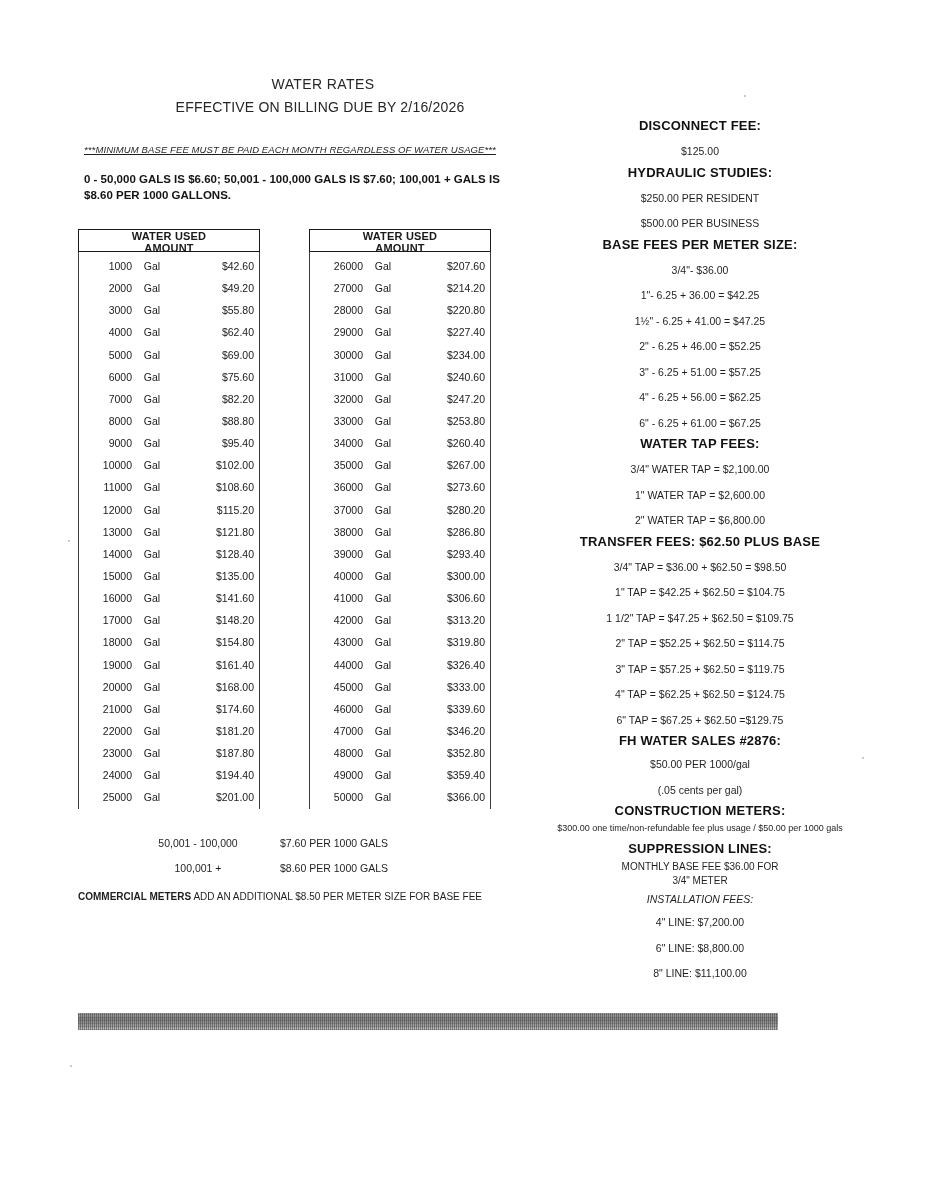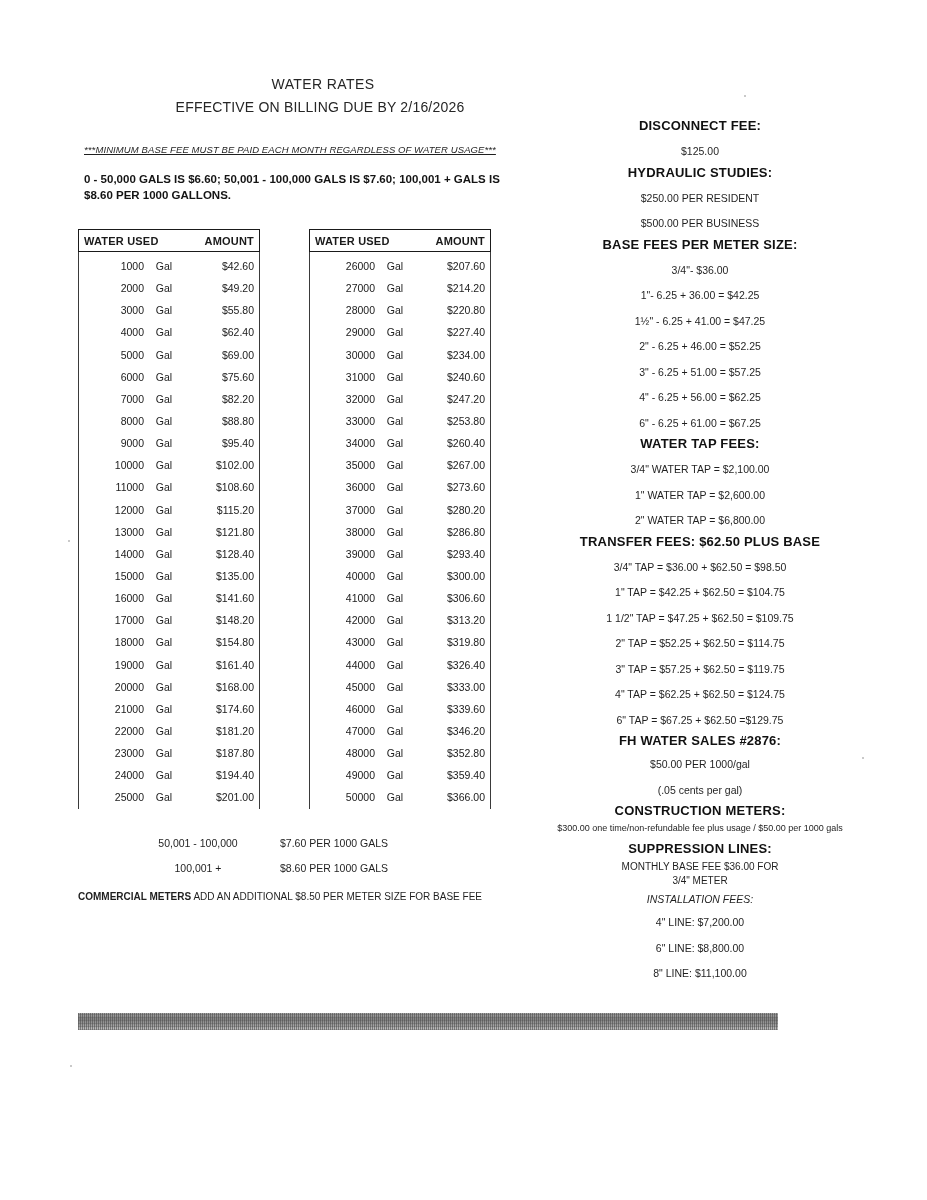--- a/index.html
+++ b/index.html
@@ -78,26 +78,26 @@
     display: flex;
     justify-content: space-between;
     align-items: center;
     border: 1.4px solid #1a1a1a;
     height: 23px;
     padding: 0 5px;
     box-sizing: border-box;
     font-size: 11px;
     font-weight: bold;
     letter-spacing: .2px;
+    flex-direction: column;
   }
   .rate-table .tbody {
     border-left: 1.2px solid #3a3a3a;
     border-right: 1.2px solid #3a3a3a;
     padding-top: 3px;
-    padding-left: 12px;
   }
   .rate-row {
     display: flex;
     align-items: center;
     height: 22.15px;
     font-size: 10.5px;
     padding: 0 5px;
     box-sizing: border-box;
     color: #202020;
   }

